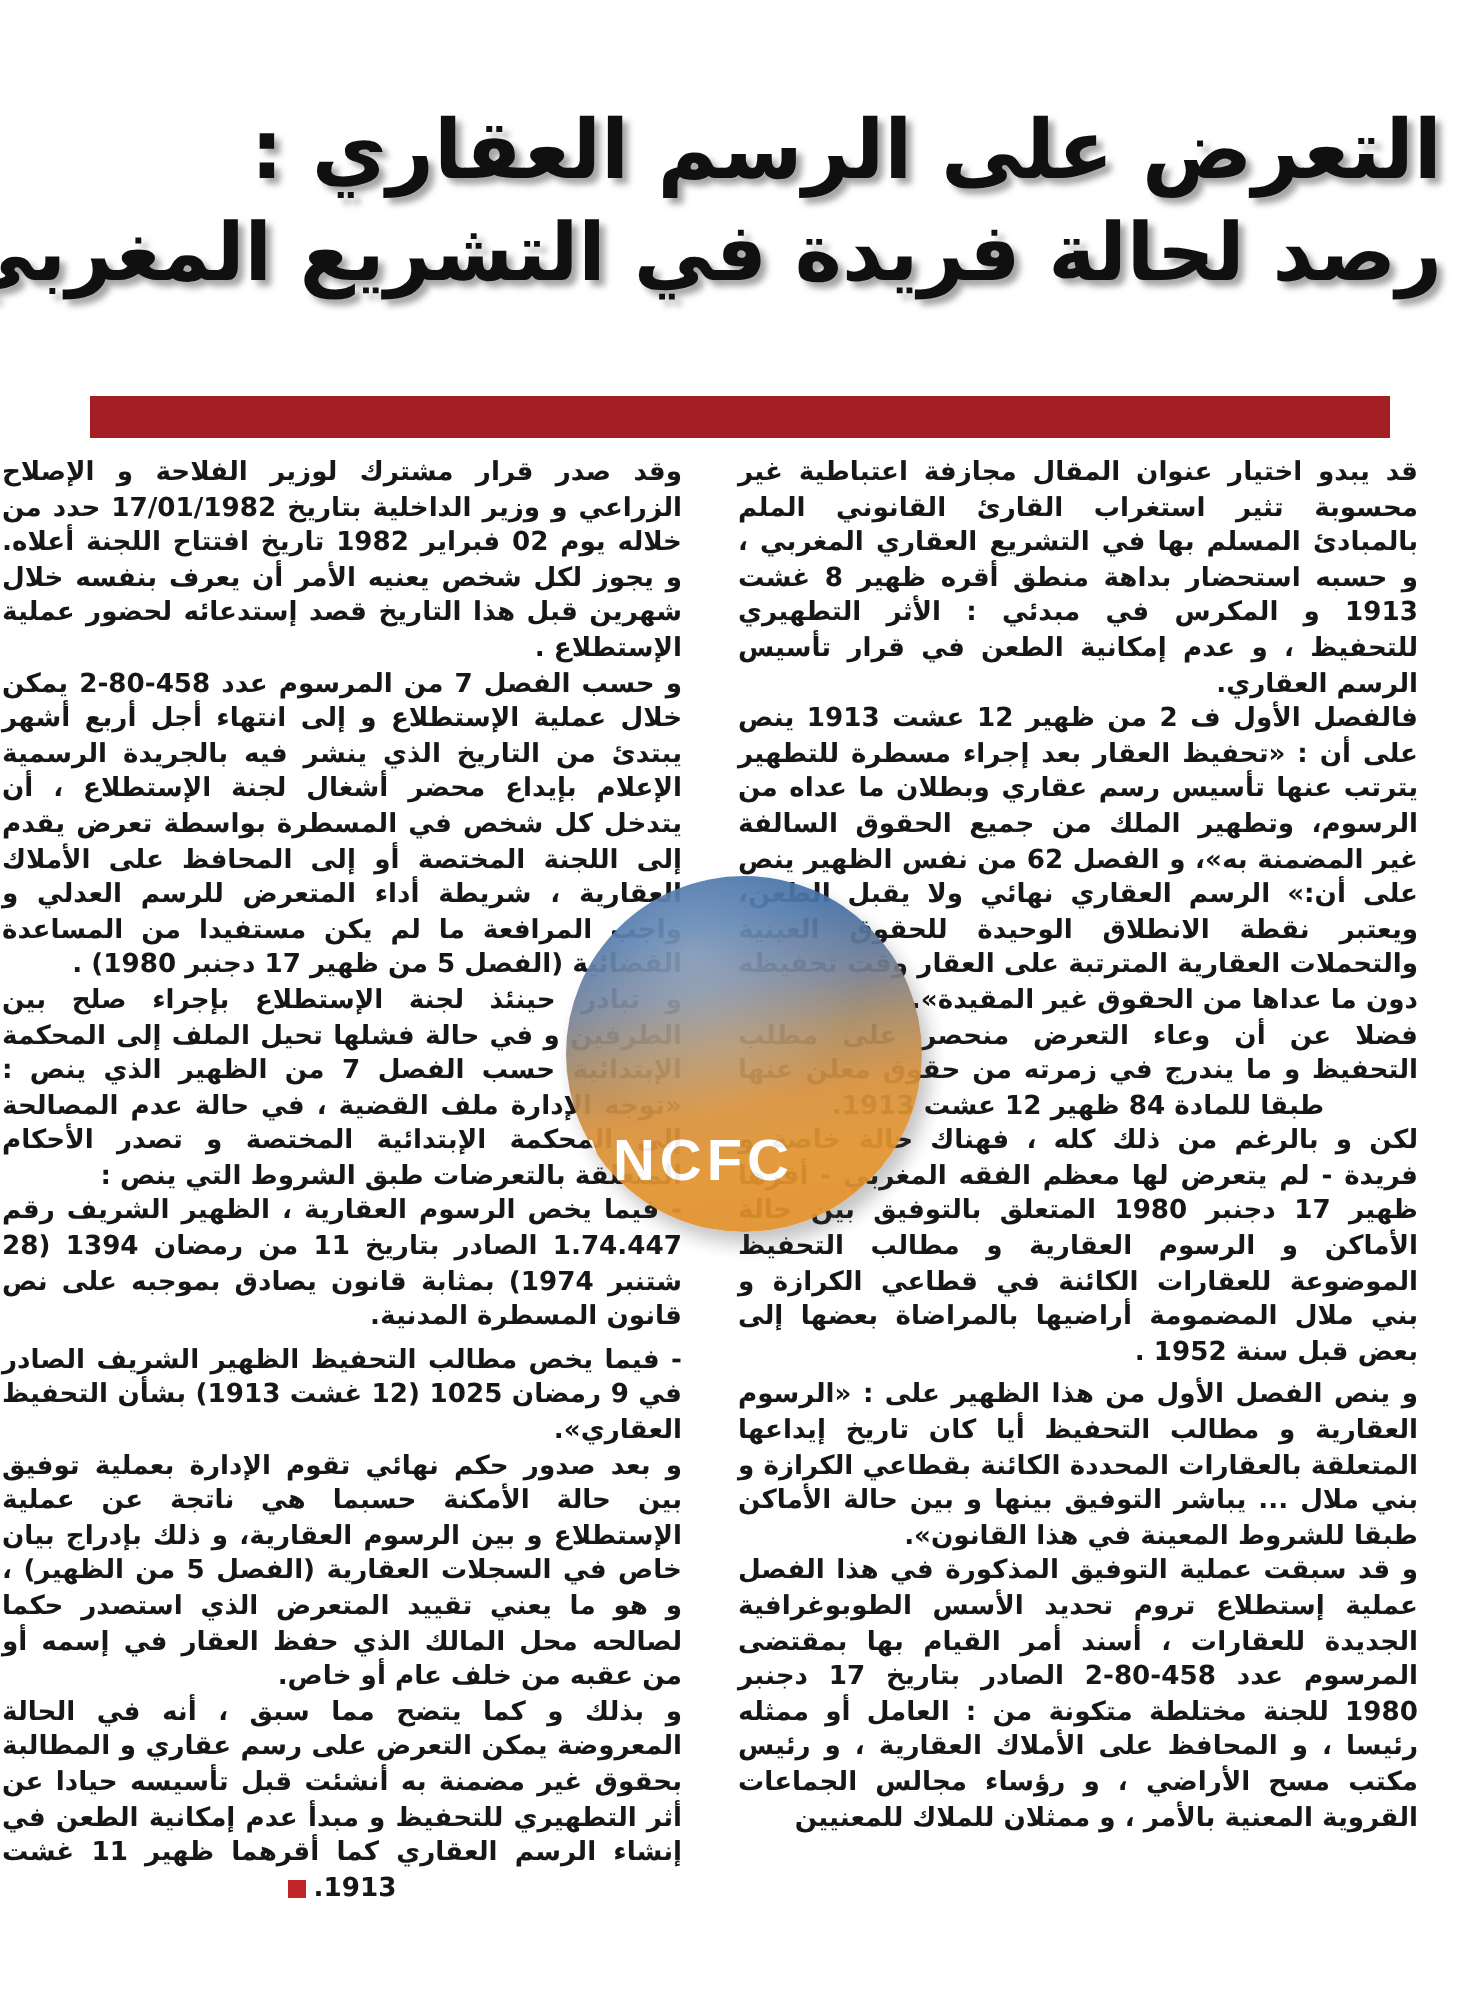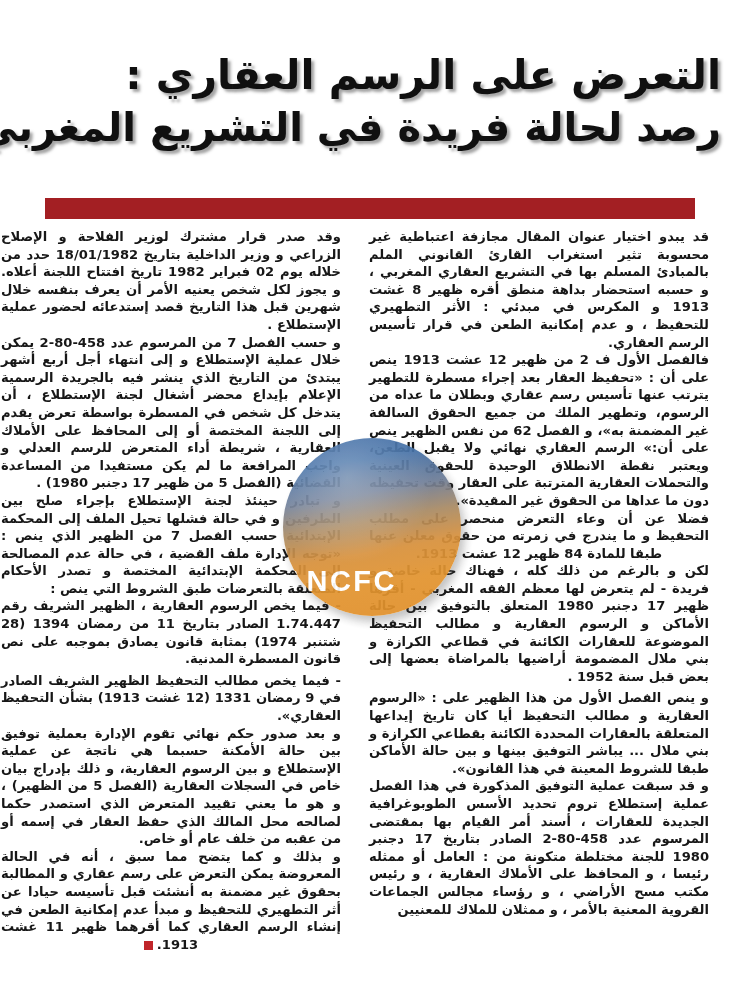--- a/index.html
+++ b/index.html
@@ -145,29 +145,29 @@
       <p class="para">قد يبدو اختيار عنوان المقال مجازفة اعتباطية غير محسوبة تثير استغراب القارئ القانوني الملم بالمبادئ المسلم بها في التشريع العقاري المغربي ، و حسبه استحضار بداهة منطق أقره ظهير 8 غشت 1913 و المكرس في مبدئي : الأثر التطهيري للتحفيظ ، و عدم إمكانية الطعن في قرار تأسيس الرسم العقاري.</p>
       <p class="para">فالفصل الأول ف 2 من ظهير 12 عشت 1913 ينص على أن : «تحفيظ العقار بعد إجراء مسطرة للتطهير يترتب عنها تأسيس رسم عقاري وبطلان ما عداه من الرسوم، وتطهير الملك من جميع الحقوق السالفة غير المضمنة به»، و الفصل 62 من نفس الظهير ينص على أن:» الرسم العقاري نهائي ولا يقبل الطعن، ويعتبر نقطة الانطلاق الوحيدة للحقوق العينية والتحملات العقارية المترتبة على العقار وقت تحفيظه دون ما عداها من الحقوق غير المقيدة».</p>
       <p class="para center-last">فضلا عن أن وعاء التعرض منحصر على مطلب التحفيظ و ما يندرج في زمرته من حقوق معلن عنها طبقا للمادة 84 ظهير 12 عشت 1913.</p>
       <p class="para">لكن و بالرغم من ذلك كله ، فهناك حالة خاصة و فريدة - لم يتعرض لها معظم الفقه المغربي - أقرها ظهير 17 دجنبر 1980 المتعلق بالتوفيق بين حالة الأماكن و الرسوم العقارية و مطالب التحفيظ الموضوعة للعقارات الكائنة في قطاعي الكرازة و بني ملال المضمومة أراضيها بالمراضاة بعضها إلى بعض قبل سنة 1952 .</p>
       <div class="gap-sm"></div>
       <p class="para">و ينص الفصل الأول من هذا الظهير على : «الرسوم العقارية و مطالب التحفيظ أيا كان تاريخ إيداعها المتعلقة بالعقارات المحددة الكائنة بقطاعي الكرازة و بني ملال ... يباشر التوفيق بينها و بين حالة الأماكن طبقا للشروط المعينة في هذا القانون».</p>
       <p class="para">و قد سبقت عملية التوفيق المذكورة في هذا الفصل عملية إستطلاع تروم تحديد الأسس الطوبوغرافية الجديدة للعقارات ، أسند أمر القيام بها بمقتضى المرسوم عدد 458-80-2 الصادر بتاريخ 17 دجنبر 1980 للجنة مختلطة متكونة من : العامل أو ممثله رئيسا ، و المحافظ على الأملاك العقارية ، و رئيس مكتب مسح الأراضي ، و رؤساء مجالس الجماعات القروية المعنية بالأمر ، و ممثلان للملاك للمعنيين</p>
     </div>
 
     <div class="col col-left">
-      <p class="para">وقد صدر قرار مشترك لوزير الفلاحة و الإصلاح الزراعي و وزير الداخلية بتاريخ 18/01/1982 حدد من خلاله يوم 02 فبراير 1982 تاريخ افتتاح اللجنة أعلاه. و يجوز لكل شخص يعنيه الأمر أن يعرف بنفسه خلال شهرين قبل هذا التاريخ قصد إستدعائه لحضور عملية الإستطلاع .</p>
+      <p class="para">وقد صدر قرار مشترك لوزير الفلاحة و الإصلاح الزراعي و وزير الداخلية بتاريخ 17/01/1982 حدد من خلاله يوم 02 فبراير 1982 تاريخ افتتاح اللجنة أعلاه. و يجوز لكل شخص يعنيه الأمر أن يعرف بنفسه خلال شهرين قبل هذا التاريخ قصد إستدعائه لحضور عملية الإستطلاع .</p>
 
       <p class="para"><span>و حسب الفصل 7 من المرسوم عدد 458-80-2 يمكن خلال عملية الإستطلاع و إلى انتهاء أجل أربع أشهر يبتدئ من التاريخ الذي ينشر فيه بالجريدة الرسمية الإعلام بإيداع محضر أشغال لجنة الإستطلاع ، أن يتدخل كل شخص في المسطرة بواسطة </span><span class="bold-term">تعرض</span><span> يقدم إلى اللجنة المختصة أو إلى المحافظ على الأملاك العقارية ، شريطة أداء المتعرض للرسم العدلي و واجب المرافعة ما لم يكن مستفيدا من المساعدة القضائية (الفصل 5 من ظهير 17 دجنبر 1980) .</span></p>
 
       <p class="para">و تبادر حينئذ لجنة الإستطلاع بإجراء صلح بين الطرفين و في حالة فشلها تحيل الملف إلى المحكمة الإبتدائية حسب الفصل 7 من الظهير الذي ينص : «توجه الإدارة ملف القضية ، في حالة عدم المصالحة إلى المحكمة الإبتدائية المختصة و تصدر الأحكام المتعلقة بالتعرضات طبق الشروط التي ينص :</p>
 
       <p class="para">- فيما يخص الرسوم العقارية ، الظهير الشريف رقم 1.74.447 الصادر بتاريخ 11 من رمضان 1394 (28 شتنبر 1974) بمثابة قانون يصادق بموجبه على نص قانون المسطرة المدنية.</p>
       <div class="gap-sm"></div>
-      <p class="para">- فيما يخص مطالب التحفيظ الظهير الشريف الصادر في 9 رمضان 1331 (12 غشت 1913) بشأن التحفيظ العقاري».</p>
+      <p class="para">- فيما يخص مطالب التحفيظ الظهير الشريف الصادر في 9 رمضان 1025 (12 غشت 1913) بشأن التحفيظ العقاري».</p>
 
       <p class="para">و بعد صدور حكم نهائي تقوم الإدارة بعملية توفيق بين حالة الأمكنة حسبما هي ناتجة عن عملية الإستطلاع و بين الرسوم العقارية، و ذلك بإدراج بيان خاص في السجلات العقارية (الفصل 5 من الظهير) ، و هو ما يعني تقييد المتعرض الذي استصدر حكما لصالحه محل المالك الذي حفظ العقار في إسمه أو من عقبه من خلف عام أو خاص.</p>
 
       <p class="para center-last"><span>و بذلك و كما يتضح مما سبق ، أنه في الحالة المعروضة يمكن التعرض على رسم عقاري و المطالبة بحقوق غير مضمنة به أنشئت قبل تأسيسه حيادا عن أثر التطهيري للتحفيظ و مبدأ عدم إمكانية الطعن في إنشاء الرسم العقاري كما أقرهما ظهير 11 غشت 1913.</span><span class="endmark"></span></p>
     </div>
   </div>
 
   <div class="byline">
     <span class="byline-inner">ر.ب</span>
   </div>

